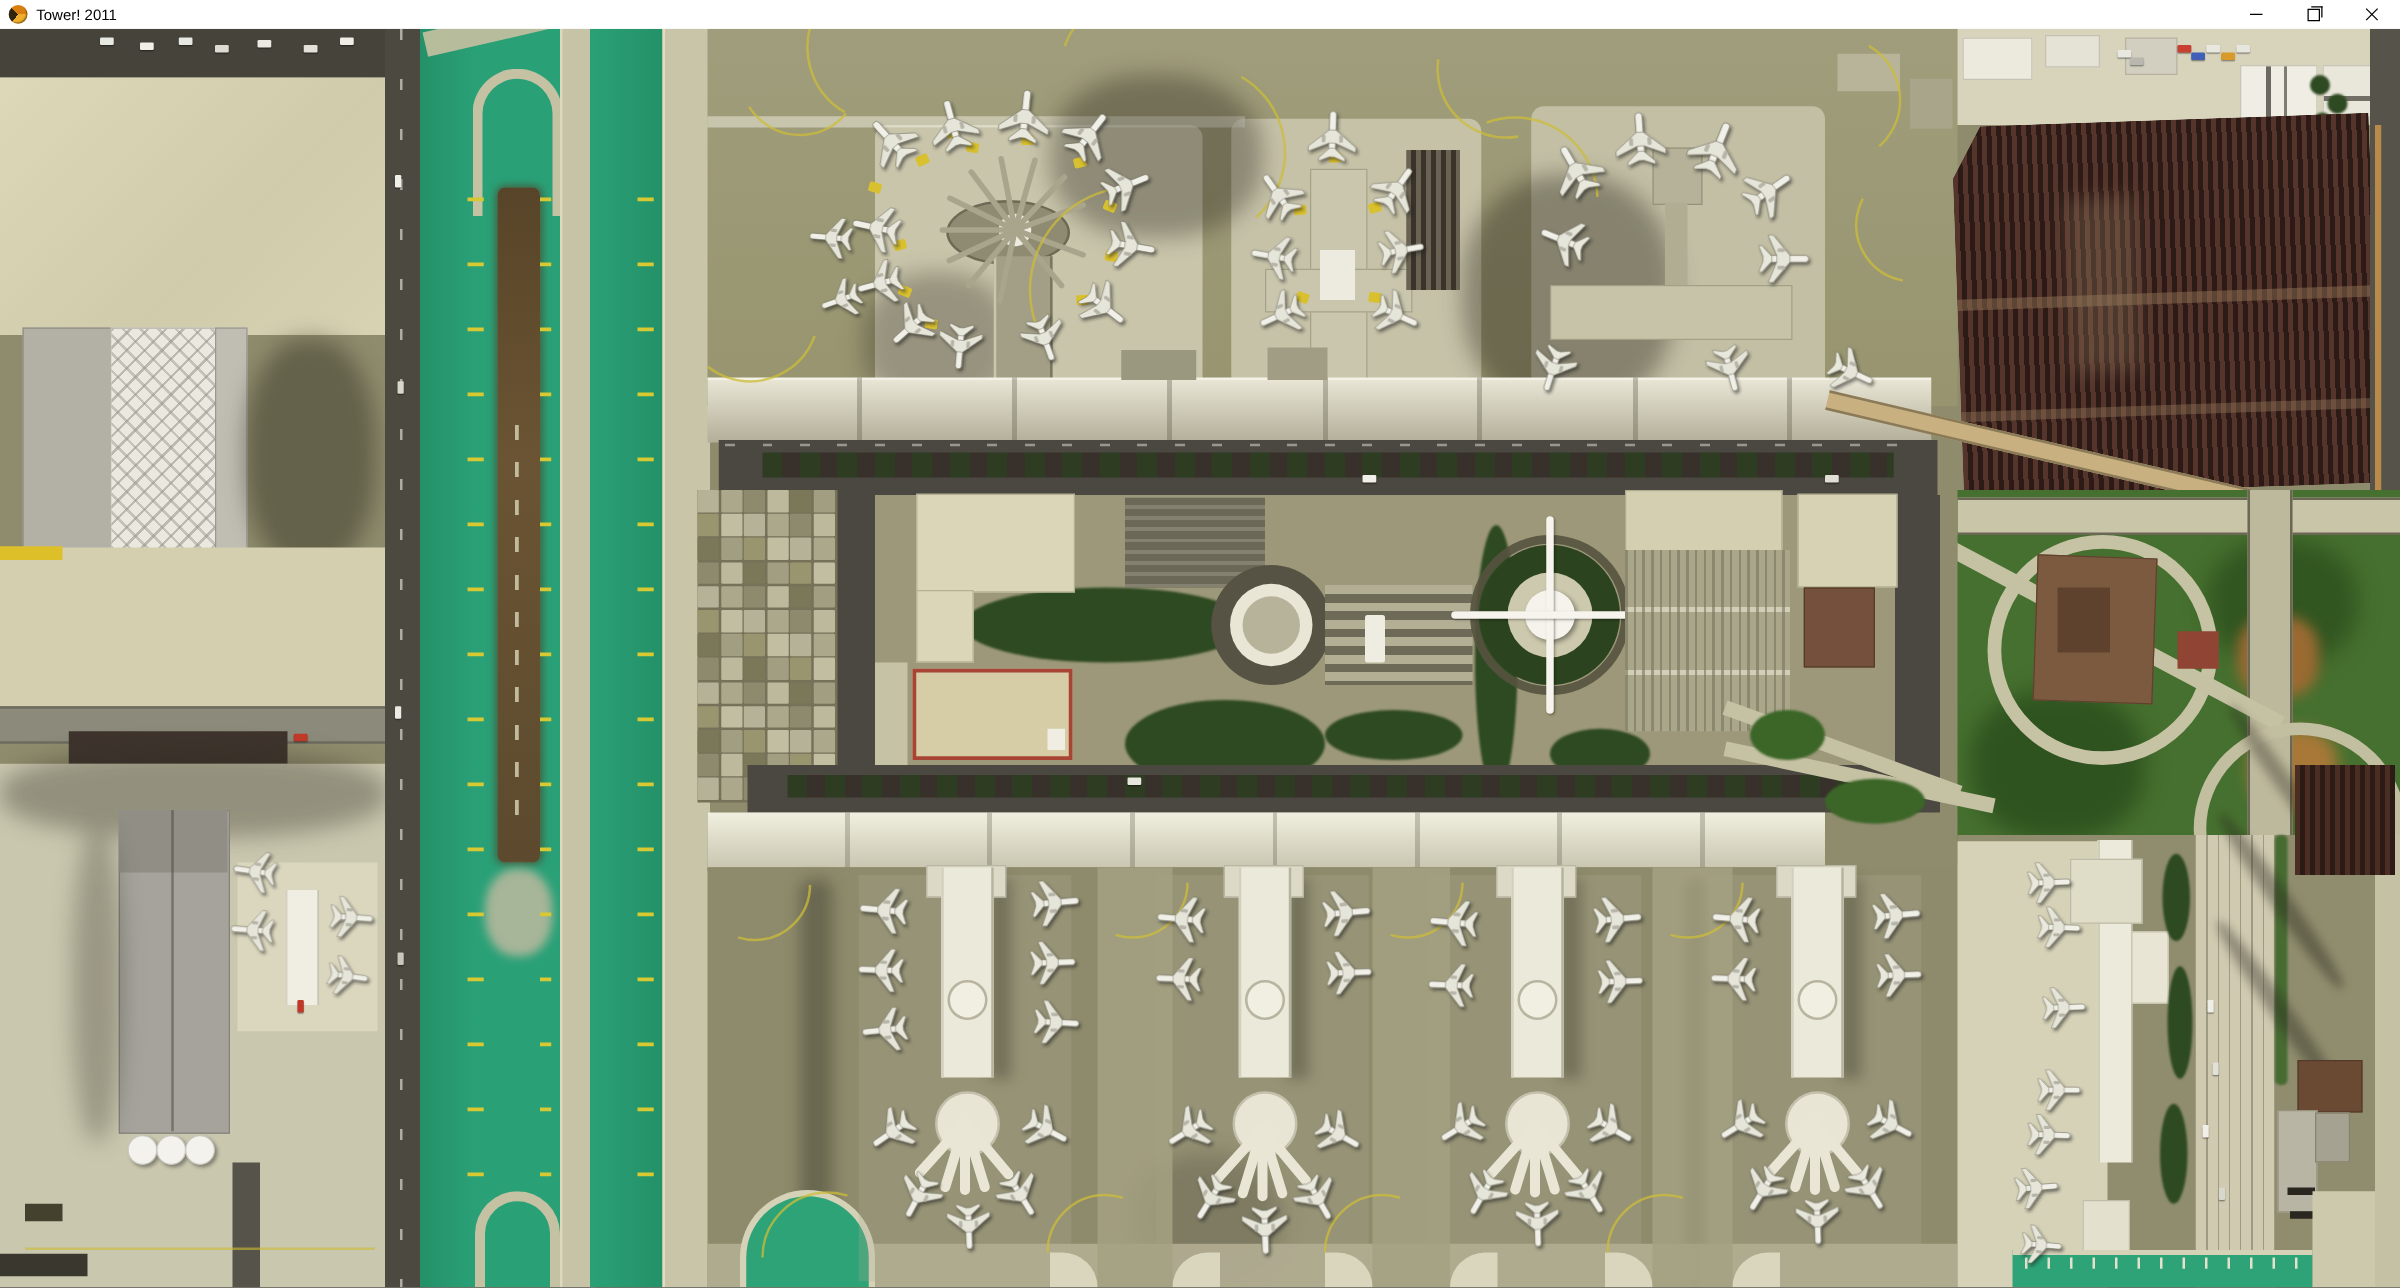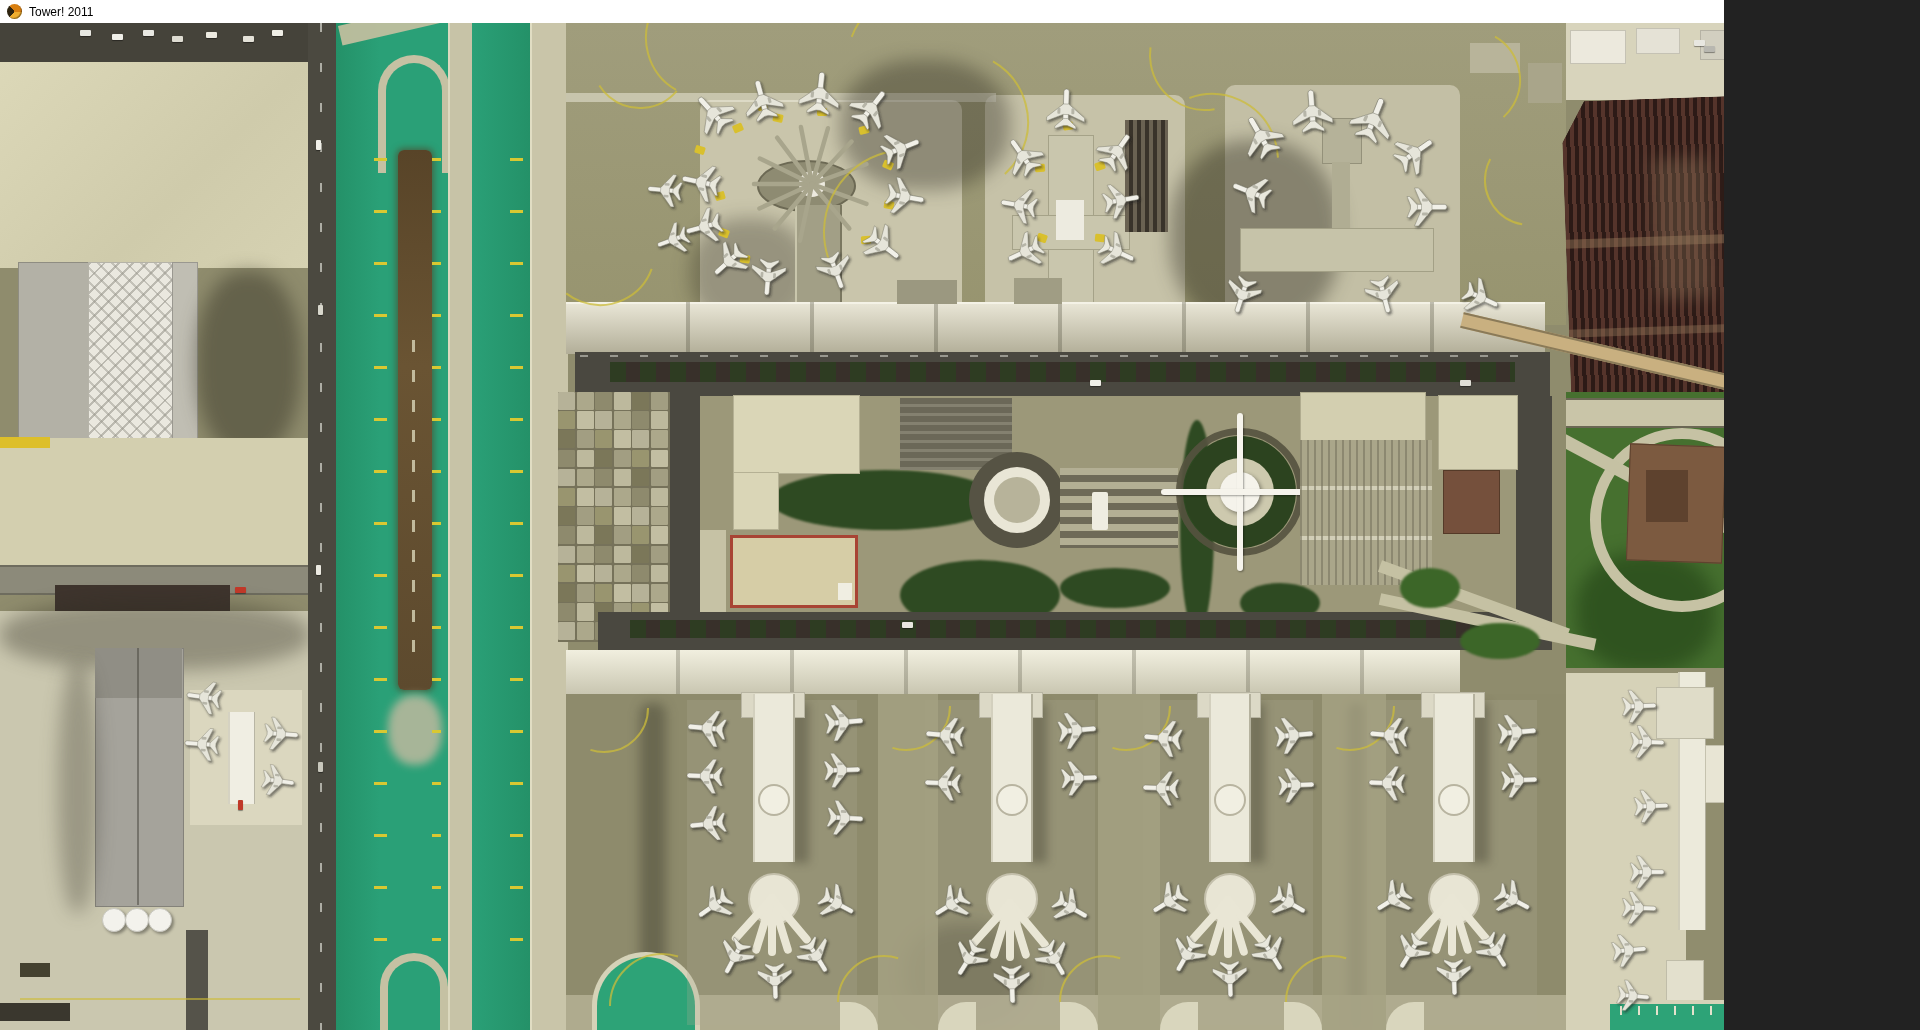--- a/index.html
+++ b/index.html
@@ -1,16 +1,16 @@
 <!DOCTYPE html>
 <html><head>
 <meta charset="utf-8">
 <style>
   html,body{margin:0;padding:0;background:#222;}
-  #app{position:relative;width:1724px;height:1030px;overflow:hidden;font-family:"Liberation Sans",sans-serif;background:#ffffff;}
+  #app{position:relative;width:1920px;height:1030px;overflow:hidden;font-family:"Liberation Sans",sans-serif;background:#ffffff;}
   
   #titlebar{position:absolute;left:0;top:0;width:1920px;height:23px;background:#ffffff;display:flex;align-items:center;z-index:50;}
   #app-icon{width:15px;height:15px;border-radius:50%;margin-left:7px;background:conic-gradient(from 220deg,#2e2410 0 95deg,#d97f10 95deg 230deg,#f0ae2e 230deg 360deg);box-shadow:inset -1px -1px 1px rgba(0,0,0,.4);}
   #win-title{font-size:12px;color:#000;margin-left:7px;flex:1;}
   .winbtn{width:46px;height:23px;display:flex;align-items:center;justify-content:center;cursor:default;}
   .glyph-min{width:10px;height:1px;background:#000;}
   .glyph-max{width:8px;height:8px;border:1px solid #000;position:relative;background:#fff;}
   .glyph-max:before{content:"";position:absolute;left:2px;top:-3px;width:8px;height:8px;border:1px solid #000;border-left:none;border-bottom:none;}
   .glyph-close{position:relative;width:11px;height:11px;}
   .glyph-close:before,.glyph-close:after{content:"";position:absolute;left:5px;top:-1px;width:1px;height:13px;background:#000;}

